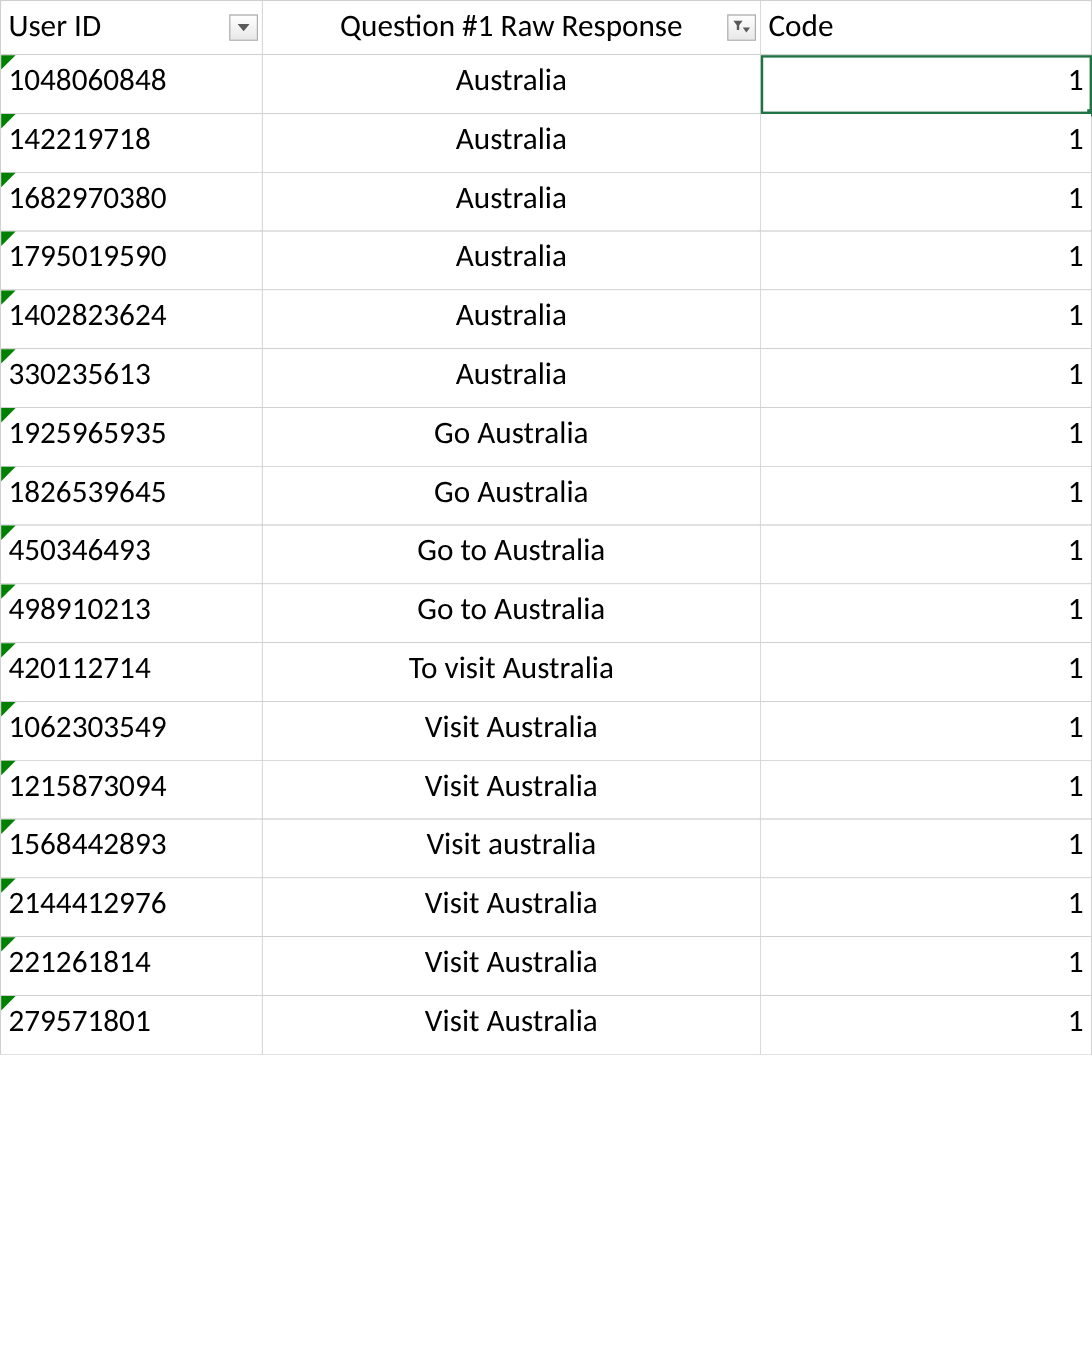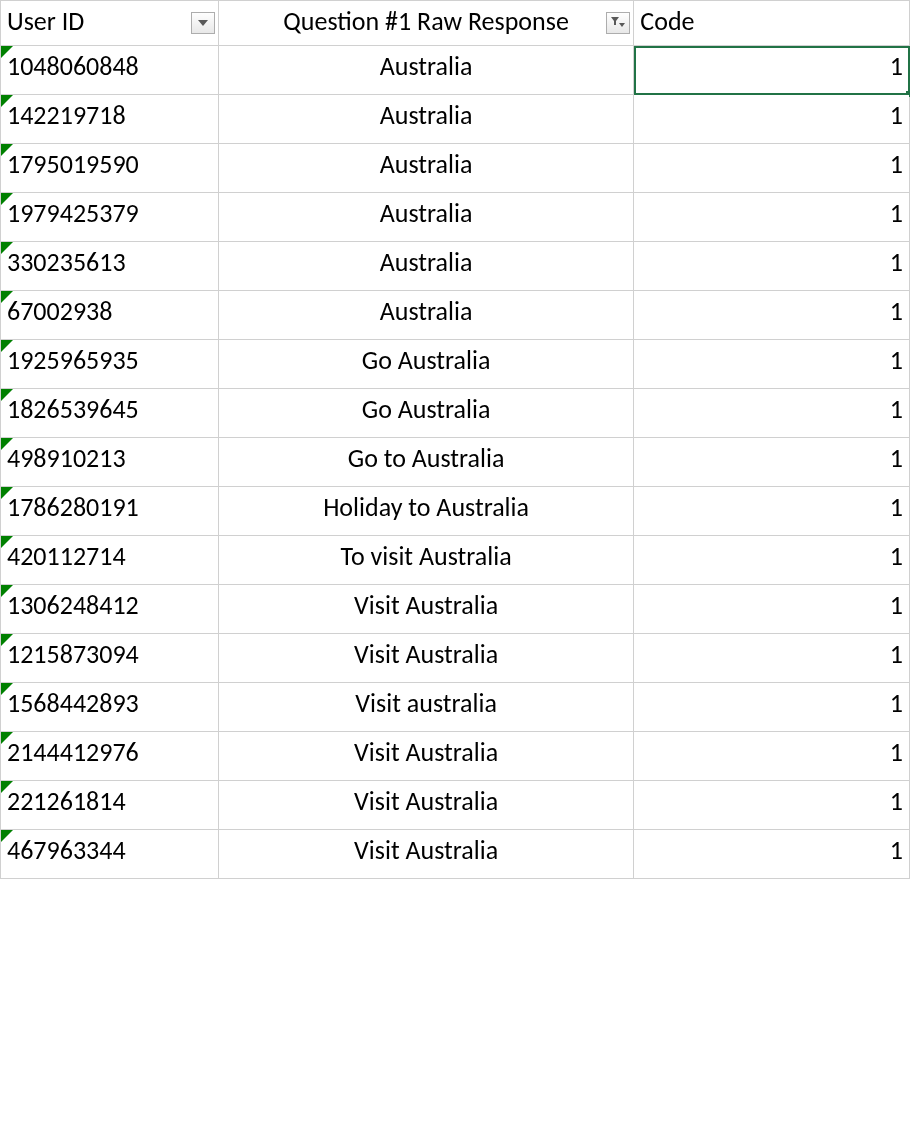--- a/index.html
+++ b/index.html
@@ -125,66 +125,66 @@
         <td class="col-a"><span class="error-indicator"></span><span>1048060848</span></td>
         <td class="col-b"><span>Australia</span></td>
         <td class="col-c selected-cell"><span>1</span></td>
       </tr>
       <tr class="data-row">
         <td class="col-a"><span class="error-indicator"></span><span>142219718</span></td>
         <td class="col-b"><span>Australia</span></td>
         <td class="col-c"><span>1</span></td>
       </tr>
       <tr class="data-row">
+        <td class="col-a"><span class="error-indicator"></span><span>1682970380</span></td>
+        <td class="col-b"><span>Australia</span></td>
+        <td class="col-c"><span>1</span></td>
+      </tr>
+      <tr class="data-row">
         <td class="col-a"><span class="error-indicator"></span><span>1795019590</span></td>
         <td class="col-b"><span>Australia</span></td>
         <td class="col-c"><span>1</span></td>
       </tr>
       <tr class="data-row">
-        <td class="col-a"><span class="error-indicator"></span><span>1979425379</span></td>
+        <td class="col-a"><span class="error-indicator"></span><span>1402823624</span></td>
         <td class="col-b"><span>Australia</span></td>
         <td class="col-c"><span>1</span></td>
       </tr>
       <tr class="data-row">
         <td class="col-a"><span class="error-indicator"></span><span>330235613</span></td>
-        <td class="col-b"><span>Australia</span></td>
-        <td class="col-c"><span>1</span></td>
-      </tr>
-      <tr class="data-row">
-        <td class="col-a"><span class="error-indicator"></span><span>67002938</span></td>
         <td class="col-b"><span>Australia</span></td>
         <td class="col-c"><span>1</span></td>
       </tr>
       <tr class="data-row">
         <td class="col-a"><span class="error-indicator"></span><span>1925965935</span></td>
         <td class="col-b"><span>Go Australia</span></td>
         <td class="col-c"><span>1</span></td>
       </tr>
       <tr class="data-row">
         <td class="col-a"><span class="error-indicator"></span><span>1826539645</span></td>
         <td class="col-b"><span>Go Australia</span></td>
         <td class="col-c"><span>1</span></td>
       </tr>
       <tr class="data-row">
+        <td class="col-a"><span class="error-indicator"></span><span>450346493</span></td>
+        <td class="col-b"><span>Go to Australia</span></td>
+        <td class="col-c"><span>1</span></td>
+      </tr>
+      <tr class="data-row">
         <td class="col-a"><span class="error-indicator"></span><span>498910213</span></td>
         <td class="col-b"><span>Go to Australia</span></td>
         <td class="col-c"><span>1</span></td>
       </tr>
       <tr class="data-row">
-        <td class="col-a"><span class="error-indicator"></span><span>1786280191</span></td>
-        <td class="col-b"><span>Holiday to Australia</span></td>
-        <td class="col-c"><span>1</span></td>
-      </tr>
-      <tr class="data-row">
         <td class="col-a"><span class="error-indicator"></span><span>420112714</span></td>
         <td class="col-b"><span>To visit Australia</span></td>
         <td class="col-c"><span>1</span></td>
       </tr>
       <tr class="data-row">
-        <td class="col-a"><span class="error-indicator"></span><span>1306248412</span></td>
+        <td class="col-a"><span class="error-indicator"></span><span>1062303549</span></td>
         <td class="col-b"><span>Visit Australia</span></td>
         <td class="col-c"><span>1</span></td>
       </tr>
       <tr class="data-row">
         <td class="col-a"><span class="error-indicator"></span><span>1215873094</span></td>
         <td class="col-b"><span>Visit Australia</span></td>
         <td class="col-c"><span>1</span></td>
       </tr>
       <tr class="data-row">
         <td class="col-a"><span class="error-indicator"></span><span>1568442893</span></td>
@@ -195,18 +195,18 @@
         <td class="col-a"><span class="error-indicator"></span><span>2144412976</span></td>
         <td class="col-b"><span>Visit Australia</span></td>
         <td class="col-c"><span>1</span></td>
       </tr>
       <tr class="data-row">
         <td class="col-a"><span class="error-indicator"></span><span>221261814</span></td>
         <td class="col-b"><span>Visit Australia</span></td>
         <td class="col-c"><span>1</span></td>
       </tr>
       <tr class="data-row">
-        <td class="col-a"><span class="error-indicator"></span><span>467963344</span></td>
+        <td class="col-a"><span class="error-indicator"></span><span>279571801</span></td>
         <td class="col-b"><span>Visit Australia</span></td>
         <td class="col-c"><span>1</span></td>
       </tr>
     </tbody>
 </table>
 
 </body></html>

